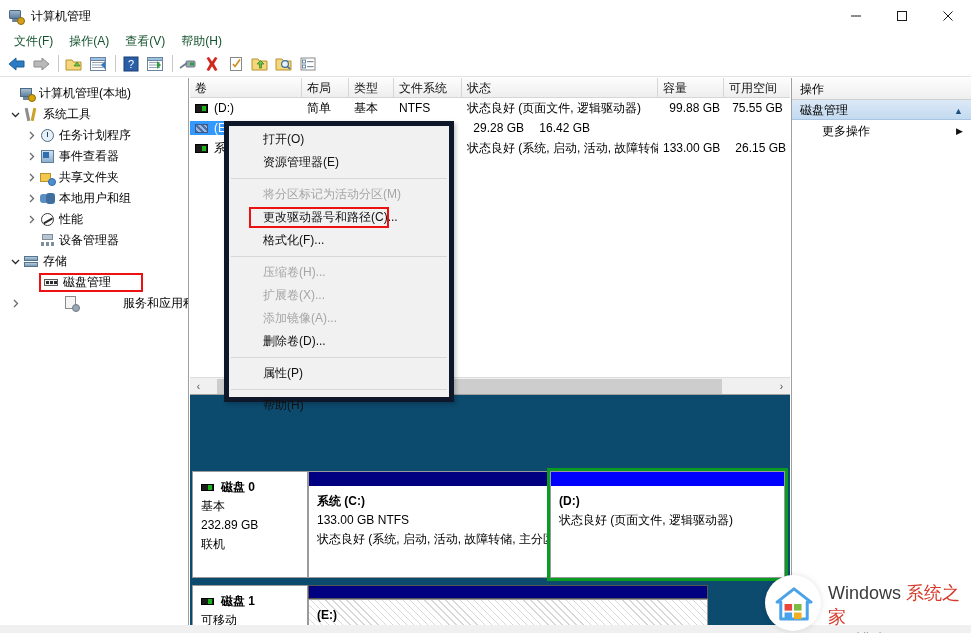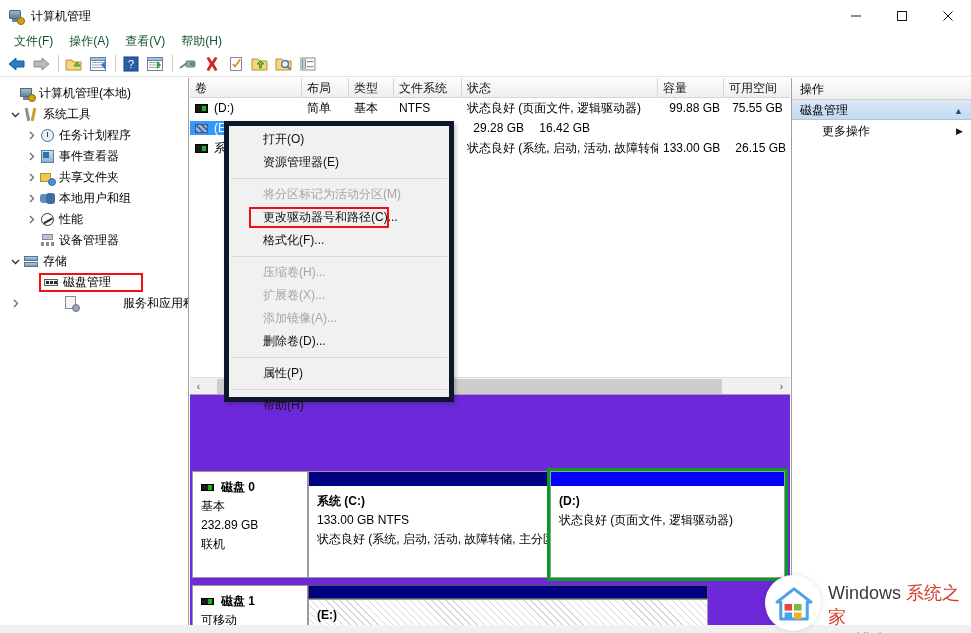--- a/index.html
+++ b/index.html
@@ -136,21 +136,21 @@
     position:absolute; left:0; top:299px; width:600px; height:17px;
     background:#f0f0f0; border-top:1px solid #dcdcdc; display:flex; align-items:center;
   }
   .hs-btn { width:17px; height:17px; display:flex; align-items:center; justify-content:center; color:#4a4a4a; font-size:10px;}
   .hs-track { flex:1; height:17px; background:#f0f0f0; position:relative; }
   .hs-thumb { position:absolute; left:10px; top:1px; width:505px; height:15px; background:#cdcdcd; }
 
   .pane-split { position:absolute; left:0; top:316px; width:600px; height:1px; background:#a0a0a0; }
 
   
-  .graph { position:absolute; left:0; top:317px; width:600px; height:238px; background:#6d28d9; overflow:hidden; }
+  .graph { position:absolute; left:0; top:317px; width:600px; height:238px; background:#0c4a6e; overflow:hidden; }
   .diskrow { position:relative; margin:0; }
   .disk-box {
     position:absolute; left:2px; width:116px; background:#fff;
     border:1px solid #9a9a9a; border-right:1px solid #9a9a9a;
     padding:6px 8px; font-size:12px; line-height:19px;
   }
   .disk-title { font-weight:bold; display:flex; align-items:center; }
   .disk-title .dico {
     width:13px; height:7px; background:#1b1b1b; border:1px solid #000; display:inline-block;
     margin-right:7px; position:relative;

